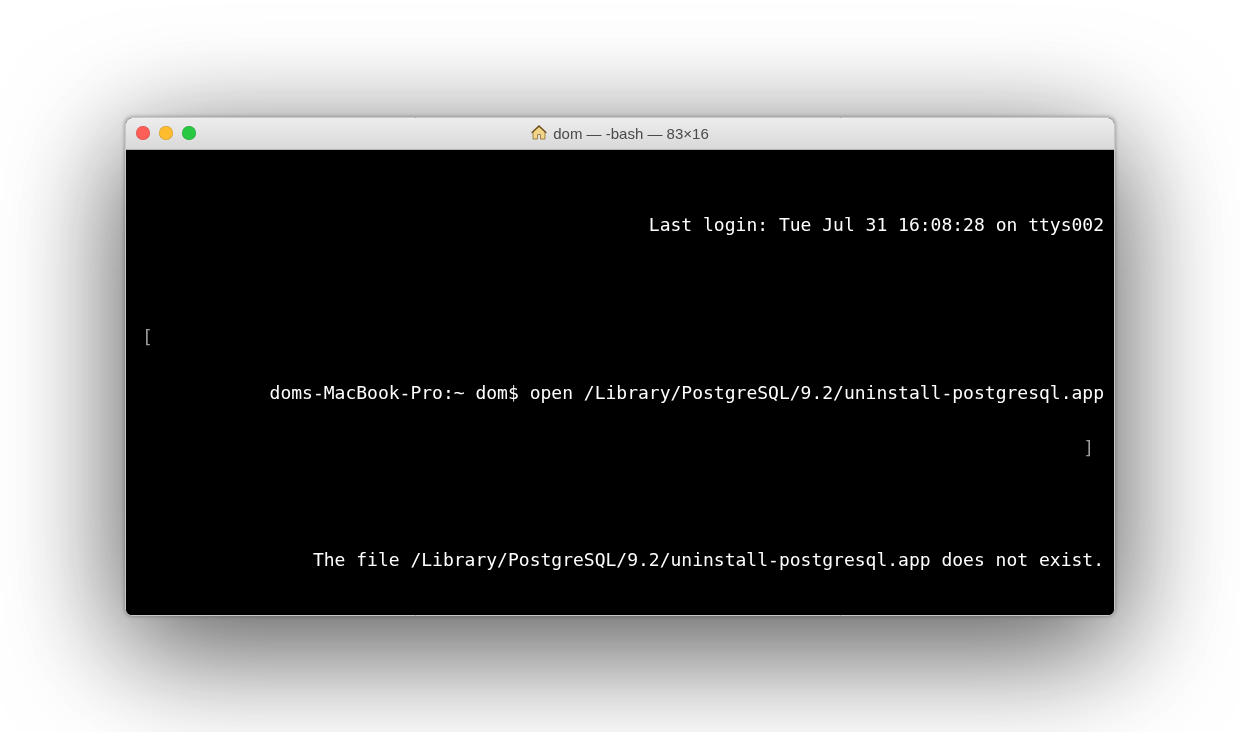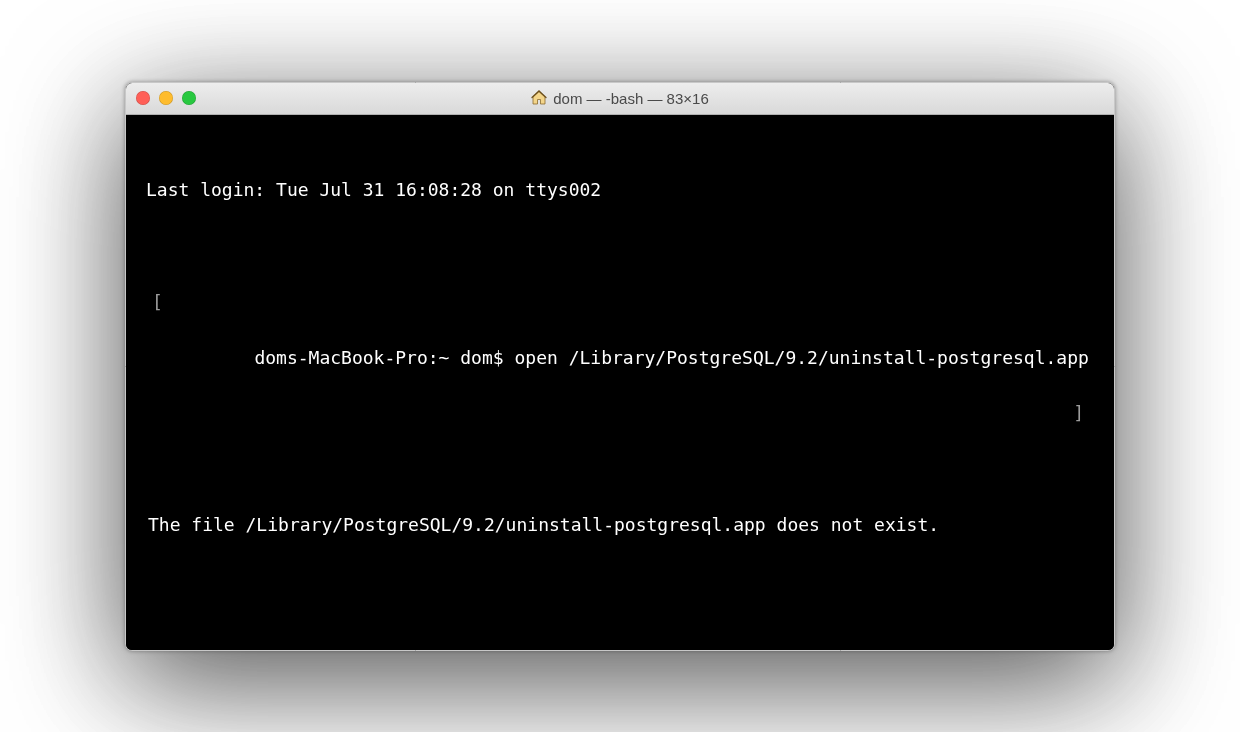--- a/index.html
+++ b/index.html
@@ -52,29 +52,30 @@
       align-items: center;
       justify-content: center;
       gap: 6px;
       pointer-events: none;
       color: #4a4a4a;
       font-size: 15px;
     }
     .title-center .home-icon-svg { display:block; }
     .terminal-body {
       background: #000000;
-      height: 535px;
-      padding: 6px 20px;
+      height: 465px;
+      padding: 6px 10px;
       font-family: "Menlo", "Monaco", "Consolas", monospace;
       font-size: 18px;
       line-height: 1.55;
       color: #ffffff;
       white-space: pre;
       overflow: hidden;
       position: relative;
+      text-align: right;
     }
     .term-line {
       display: block;
     }
     .bracket {
       color: #9c9c9c;
       position: absolute;
     }
     .bracket-left { left: 6px; }
     .bracket-right { right: 10px; }

